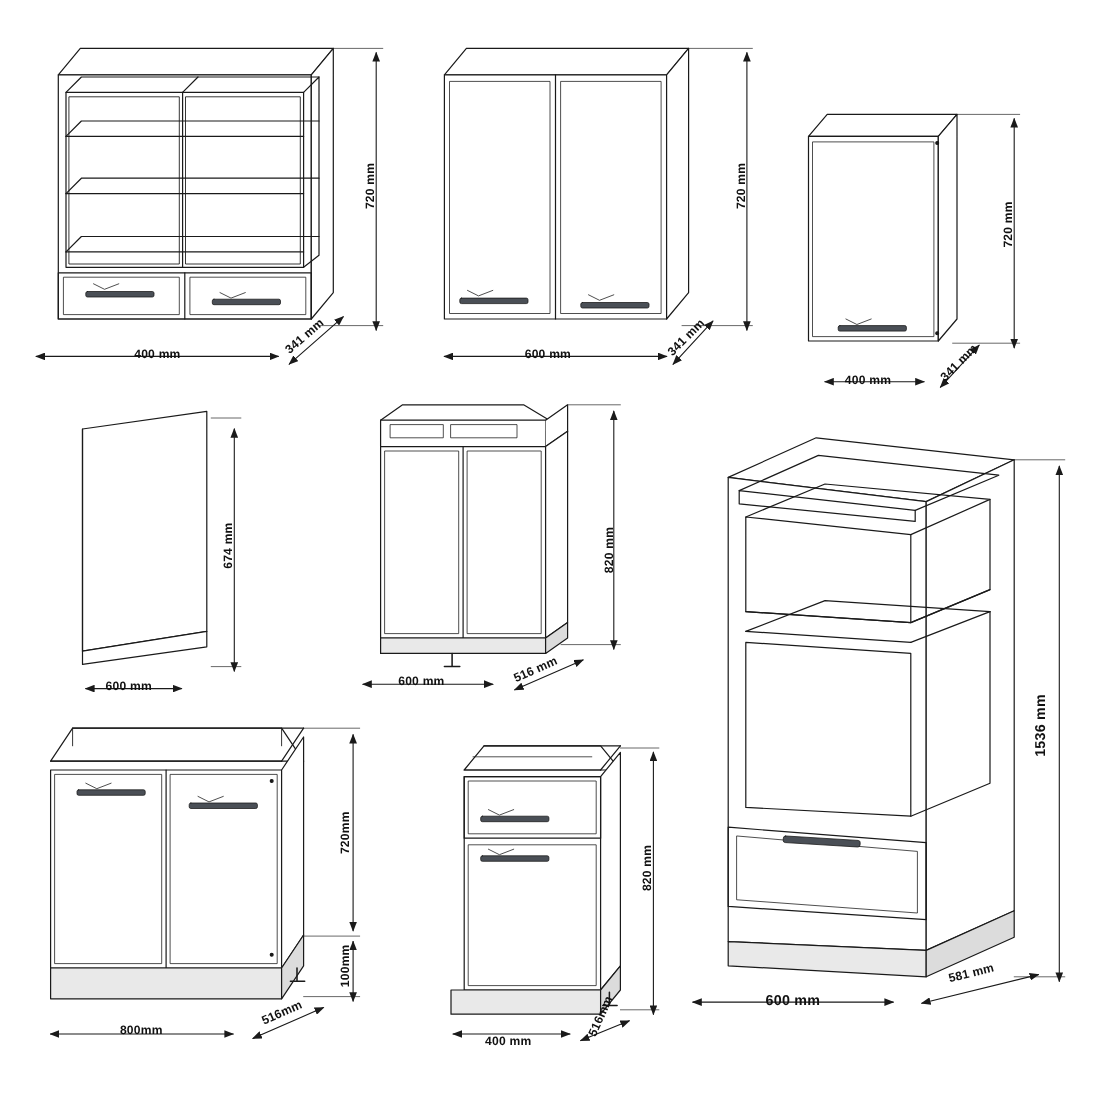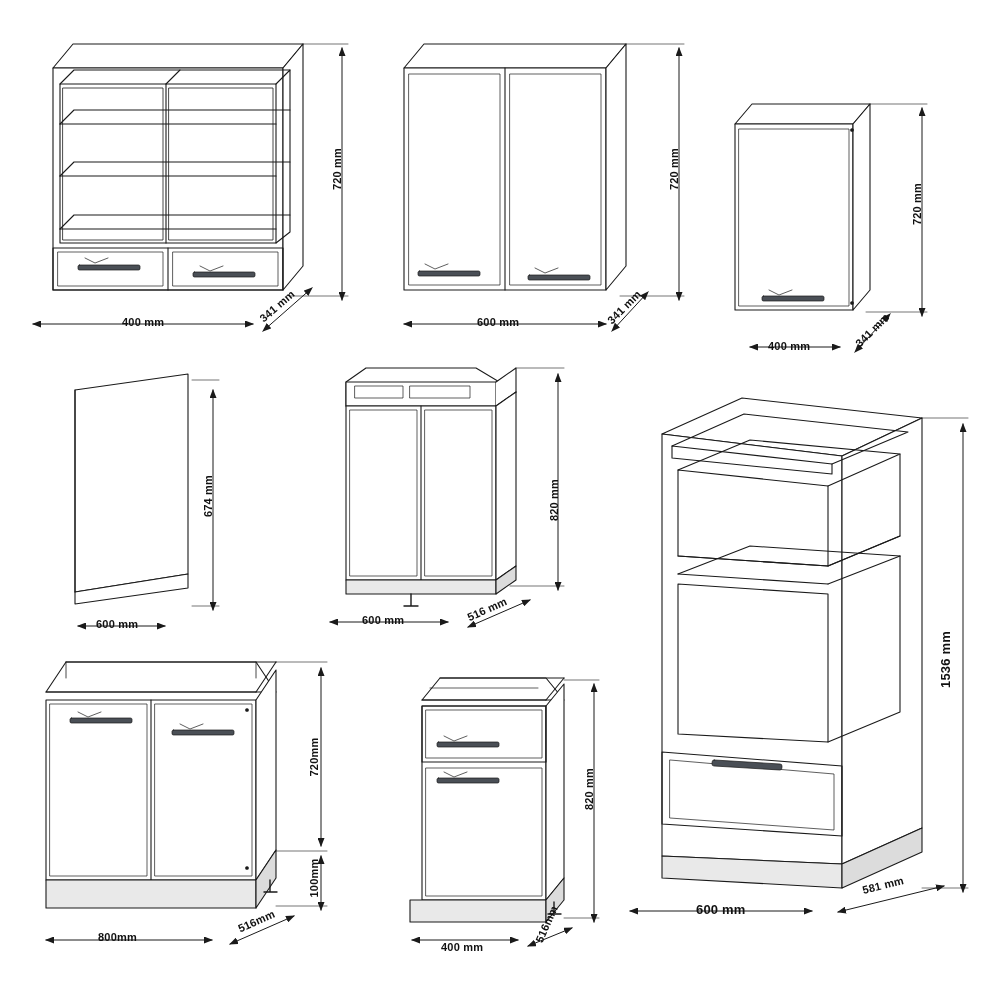--- a/index.html
+++ b/index.html
@@ -257,21 +257,21 @@
 <div class="dimlabel rot" style="left:851px;top:324px;transform:rotate(-45deg);">341 mm</div>
 <div class="dimlabel rot" style="left:896px;top:198px;transform:rotate(-90deg);">720 mm</div>
 
 <div class="dimlabel" style="left:96px;top:618px;">600 mm</div>
 <div class="dimlabel rot" style="left:187px;top:490px;transform:rotate(-90deg);">674 mm</div>
 
 <div class="dimlabel" style="left:362px;top:614px;">600 mm</div>
 <div class="dimlabel rot" style="left:466px;top:603px;transform:rotate(-24deg);">516 mm</div>
 <div class="dimlabel rot" style="left:533px;top:494px;transform:rotate(-90deg);">820 mm</div>
 
-<div class="dimlabel" style="left:98px;top:931px;">800mm</div>
+<div class="dimlabel" style="left:109px;top:931px;">800mm</div>
 <div class="dimlabel rot" style="left:237px;top:915px;transform:rotate(-24deg);">516mm</div>
 <div class="dimlabel rot" style="left:295px;top:751px;transform:rotate(-90deg);">720mm</div>
 <div class="dimlabel rot" style="left:295px;top:872px;transform:rotate(-90deg);">100mm</div>
 
 <div class="dimlabel" style="left:441px;top:941px;">400 mm</div>
 <div class="dimlabel rot" style="left:527px;top:918px;transform:rotate(-66deg);">516mm</div>
 <div class="dimlabel rot" style="left:568px;top:783px;transform:rotate(-90deg);">820 mm</div>
 
 <div class="dimlabel" style="left:696px;top:902px;font-size:13px;">600 mm</div>
 <div class="dimlabel rot" style="left:862px;top:879px;transform:rotate(-14deg);">581 mm</div>

